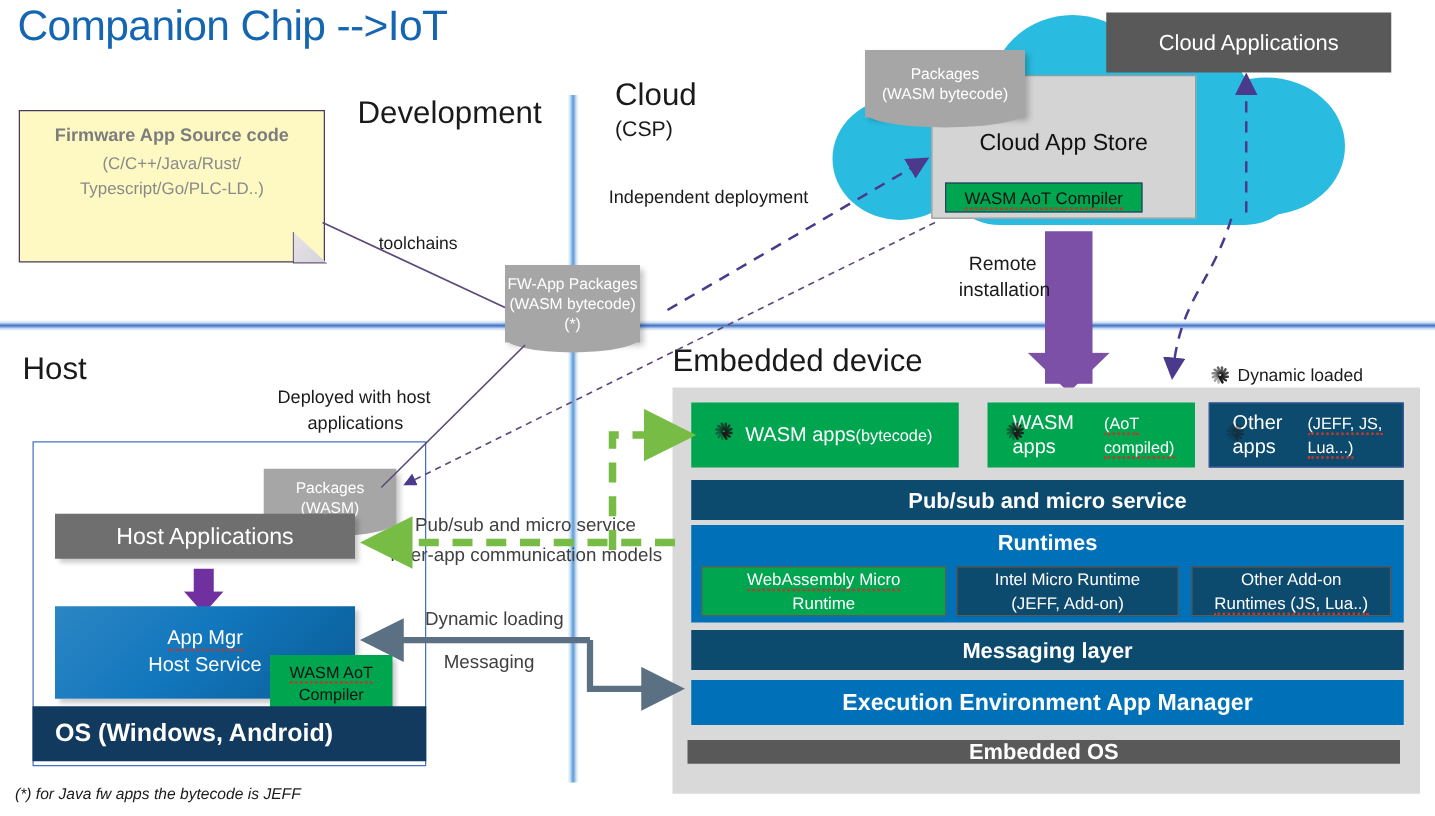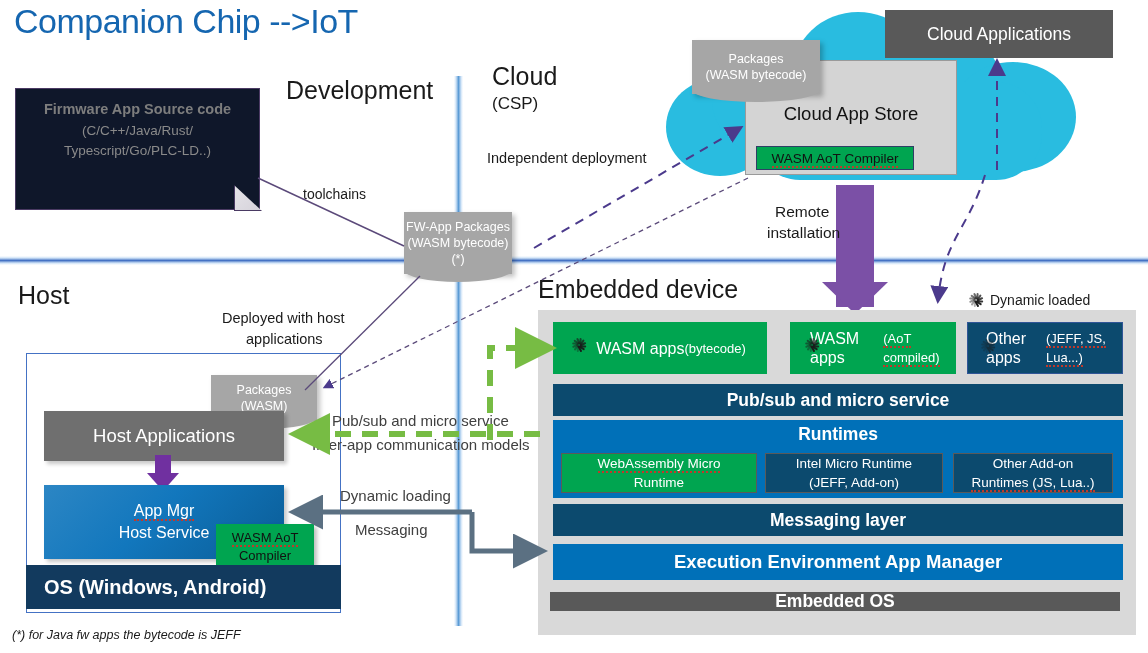--- a/index.html
+++ b/index.html
@@ -15,21 +15,21 @@
   
   .zone-label{font-size:25px;color:#1a1a1a;white-space:nowrap;}
   .zone-sub{font-size:17px;color:#1a1a1a;white-space:nowrap;}
 
   
   .vdiv{width:9px;background:linear-gradient(to right,#ffffff 0%,#cfe3f7 22%,#5b9bd5 50%,#cfe3f7 78%,#ffffff 100%);}
   .hdiv{height:9px;background:linear-gradient(to bottom,#ffffff 0%,#cfe3f7 22%,#4472c4 50%,#cfe3f7 78%,#ffffff 100%);}
 
   
   .srcbox{left:15px;top:88px;width:245px;height:122px;border:1px solid #4a3a63;
-          background:#0f172a;}
+          background:#fef9c3;}
   .srcbox .hd{margin-top:12px;text-align:center;font-size:14.5px;font-weight:bold;color:#7d7d7d;}
   .srcbox .ln{text-align:center;font-size:13.5px;color:#8a8a8a;line-height:20px;margin-top:4px;}
   .srcfold{left:234px;top:185px;width:28px;height:26px;
            background:linear-gradient(135deg,#e6e4e9 0%,#d5d2da 100%);
            border:1px solid #4a3a63;
            clip-path:polygon(0 0,100% 100%,0 100%);}
 
   
   .pkg{background:#a6a6a6;color:#ffffff;text-align:center;
        font-size:12.5px;line-height:16px;
@@ -60,21 +60,21 @@
   
   .purple-big{left:836px;top:185px;width:38px;height:122px;background:#7B50A6;}
   .purple-head{left:822px;top:282px;width:66px;height:32px;background:#7B50A6;
                clip-path:polygon(0 0,100% 0,50% 100%);}
   .purple-small{left:155px;top:455px;width:16px;height:22px;background:#7030A0;}
   .purple-small-head{left:147px;top:473px;width:32px;height:18px;background:#7030A0;
                clip-path:polygon(0 0,100% 0,50% 100%);}
 
   
   .hostbox{left:26px;top:353px;width:315px;height:260px;border:1px solid #4472c4;background:#fff;}
-  .hostapps{left:44px;top:411px;width:240px;height:50px;background:#6f6f6f;
+  .hostapps{left:44px;top:411px;width:240px;height:36px;background:#6f6f6f;
             box-shadow:3px 3px 4px rgba(0,0,0,0.22);
             display:flex;align-items:center;justify-content:center;color:#fff;font-size:18.5px;}
   .appmgr{left:44px;top:485px;width:240px;height:74px;
           background:linear-gradient(135deg,#2c86c4 0%,#1277bd 45%,#0a5c96 100%);
           box-shadow:3px 3px 4px rgba(0,0,0,0.22);
           display:flex;flex-direction:column;align-items:center;justify-content:center;
           color:#fff;font-size:16px;line-height:22px;}
   .appmgr u{text-decoration:none;border-bottom:2px dotted #c0392b;}
   .osbar{left:26px;top:565px;width:315px;height:44px;background:#123A5E;
          display:flex;align-items:center;padding-left:18px;

